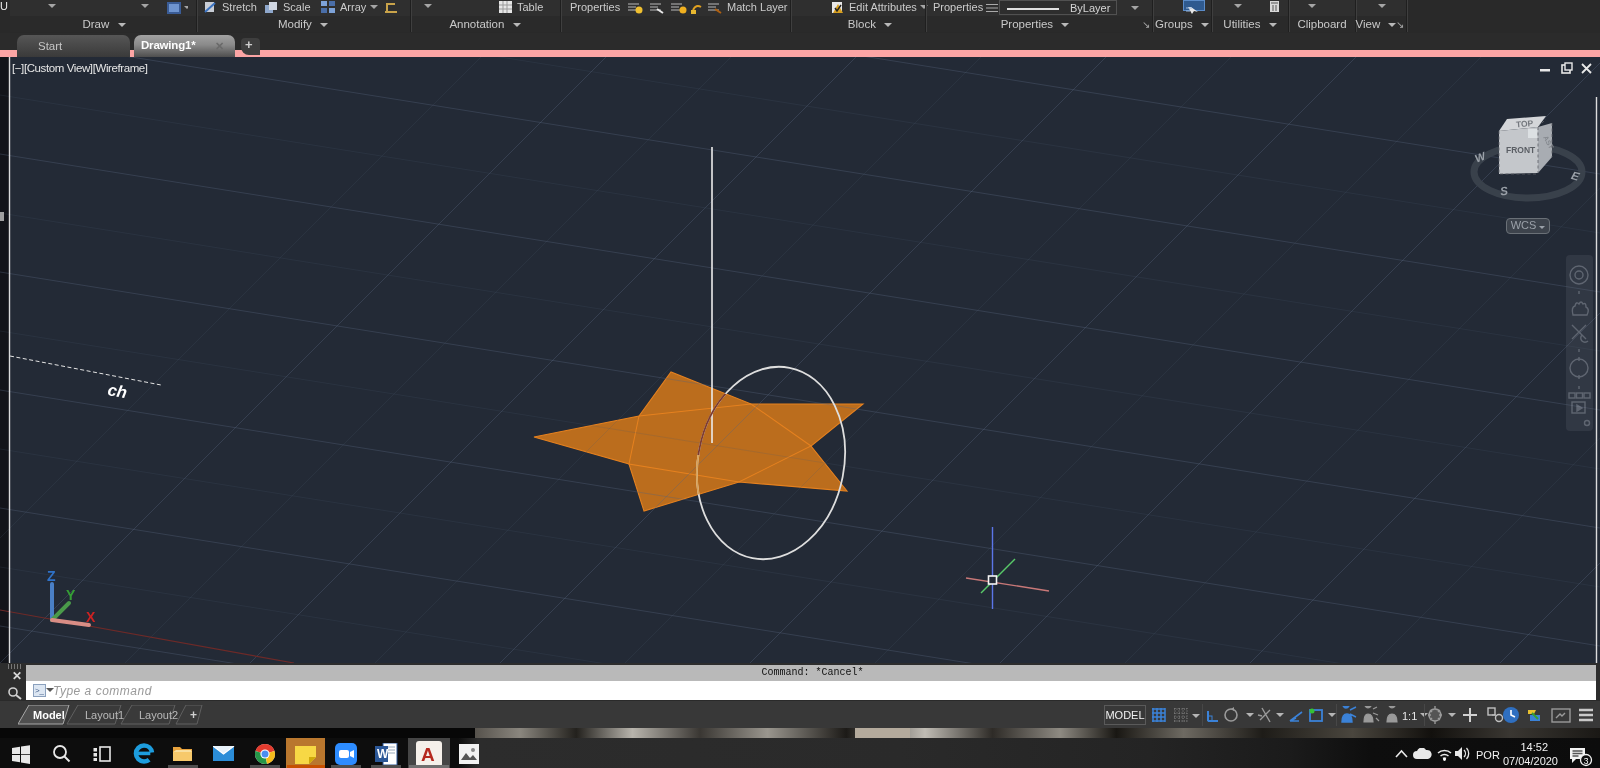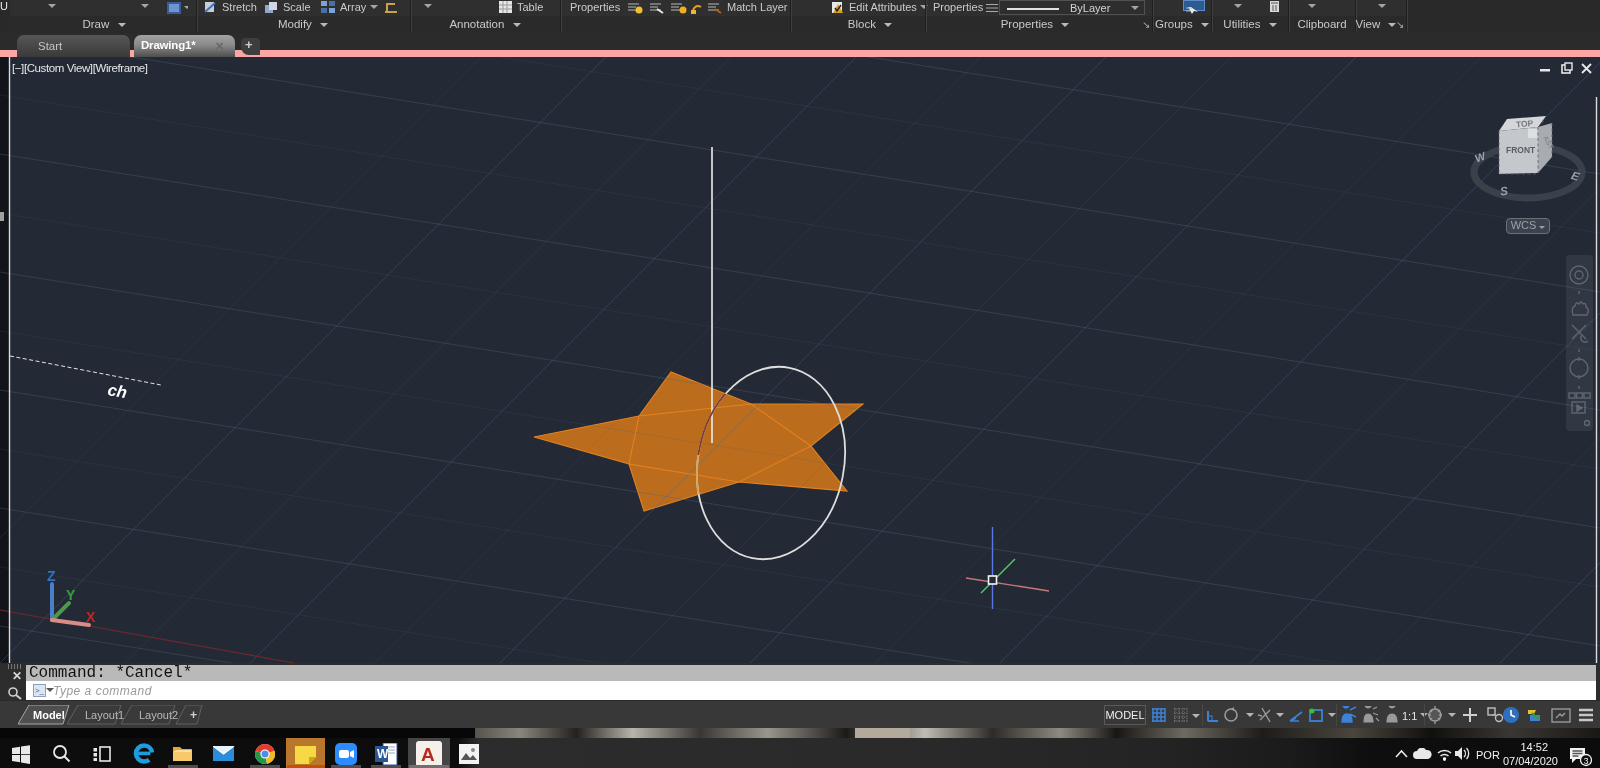--- a/index.html
+++ b/index.html
@@ -16,21 +16,21 @@
   .caret2{position:absolute;width:0;height:0;border-left:4px solid transparent;border-right:4px solid transparent;border-top:4px solid #a5a5a5;}
   
   #tabbar{position:absolute;left:0;top:33px;width:1600px;height:24px;background:#2b2b2b;border-bottom:7px solid #fca5a5;box-sizing:border-box;}
   .ftab{position:absolute;top:2px;height:22px;border-radius:7px 7px 0 0;}
   
   #vport{position:absolute;left:0;top:57px;width:1600px;height:606px;background:#232a36;overflow:hidden;}
   #vlabel{position:absolute;left:12px;top:5px;font-size:11.5px;color:#e6e6e6;letter-spacing:-0.4px;}
   
   #cmdwrap{position:absolute;left:0;top:663px;width:1600px;height:37px;background:#2d2d2d;}
   #cmdgray{position:absolute;left:26px;top:2px;right:4px;height:16px;background:#b9b9b9;
-     font-family:"Liberation Mono",monospace;font-size:16px;color:#111;line-height:16px;}
+     font-family:"Liberation Mono",monospace;font-size:10px;color:#111;line-height:16px;text-align:center;}
   #cmdwhite{position:absolute;left:26px;top:18px;right:4px;height:19px;background:#ffffff;}
   
   #sbar{position:absolute;left:0;top:700px;width:1600px;height:28px;background:#383838;border-top:1px solid #2a2a2a;box-sizing:border-box;}
   .ltab{position:absolute;top:5px;height:19px;line-height:19px;font-size:12px;color:#b9b9b9;padding:0 4px;}
   .scell{position:absolute;top:3px;height:22px;border-left:1px solid #474747;}
   
   #desk{position:absolute;left:0;top:728px;width:1600px;height:10px;background:#070707;overflow:hidden;}
   #tbar{position:absolute;left:0;top:738px;width:1600px;height:30px;background:linear-gradient(90deg,#0d0d0d 0px,#0d0d0d 458px,#2c2c2c 478px,#2a2a2a 900px,#242424 1150px,#1b1b1b 1290px,#0e0e0e 1370px,#0c0c0c 1600px);}
   .tico{position:absolute;top:4px;width:24px;height:24px;}
   .tray{color:#f2f2f2;font-size:11px;position:absolute;}
@@ -112,21 +112,21 @@
         <path d="M5 8 l2 3 4 -6" stroke="#222" fill="none" stroke-width="1.5"></path>
       </svg>
   <div class="rtxt" style="left:849px;">Edit Attributes</div>
   <div class="caret2" style="left:920px;top:5px;"></div>
   <div class="rlabel" style="left:810px;width:120px;">Block <span class="caret"></span></div>
   <div class="rsep" style="left:925px;"></div>
   <div class="rtxt" style="left:933px;">Properties</div>
   <svg class="abs" style="left:985px;top:2px" width="14" height="12">
         <path d="M1 2.5 h12 M1 6 h12 M1 9.5 h12" stroke="#a9a9a9" stroke-width="1.2"></path>
       </svg>
-  <div class="abs" style="left:999px;top:0;width:146px;height:15px;background:#2e2e2e;border:1px solid #515151;box-sizing:border-box;">
+  <div class="abs" style="left:999px;top:0;width:118px;height:15px;background:#2e2e2e;border:1px solid #515151;box-sizing:border-box;">
      <div class="abs" style="left:7px;top:7px;width:52px;height:1.5px;background:#e0e0e0;"></div>
      <div class="abs" style="left:70px;top:1px;font-size:11px;color:#d5d5d5;">ByLayer</div>
      <div class="caret2" style="left:131px;top:5px;"></div>
   </div>
   <div class="rlabel" style="left:926px;width:218px;">Properties <span class="caret"></span></div>
   <div class="abs" style="left:1142px;top:19px;width:10px;height:10px;color:#a5a5a5;font-size:10px;">↘</div>
   <div class="rsep" style="left:1152px;"></div>
   <div class="abs" style="left:1183px;top:0;width:22px;height:11px;background:#2f5a8f;border:1px solid #5b8cc8;box-sizing:border-box;">
     <svg width="20" height="9">
           <path d="M4 1 l4 7 2-3 4 1 -7 -5z" fill="#e8e8e8"></path>

